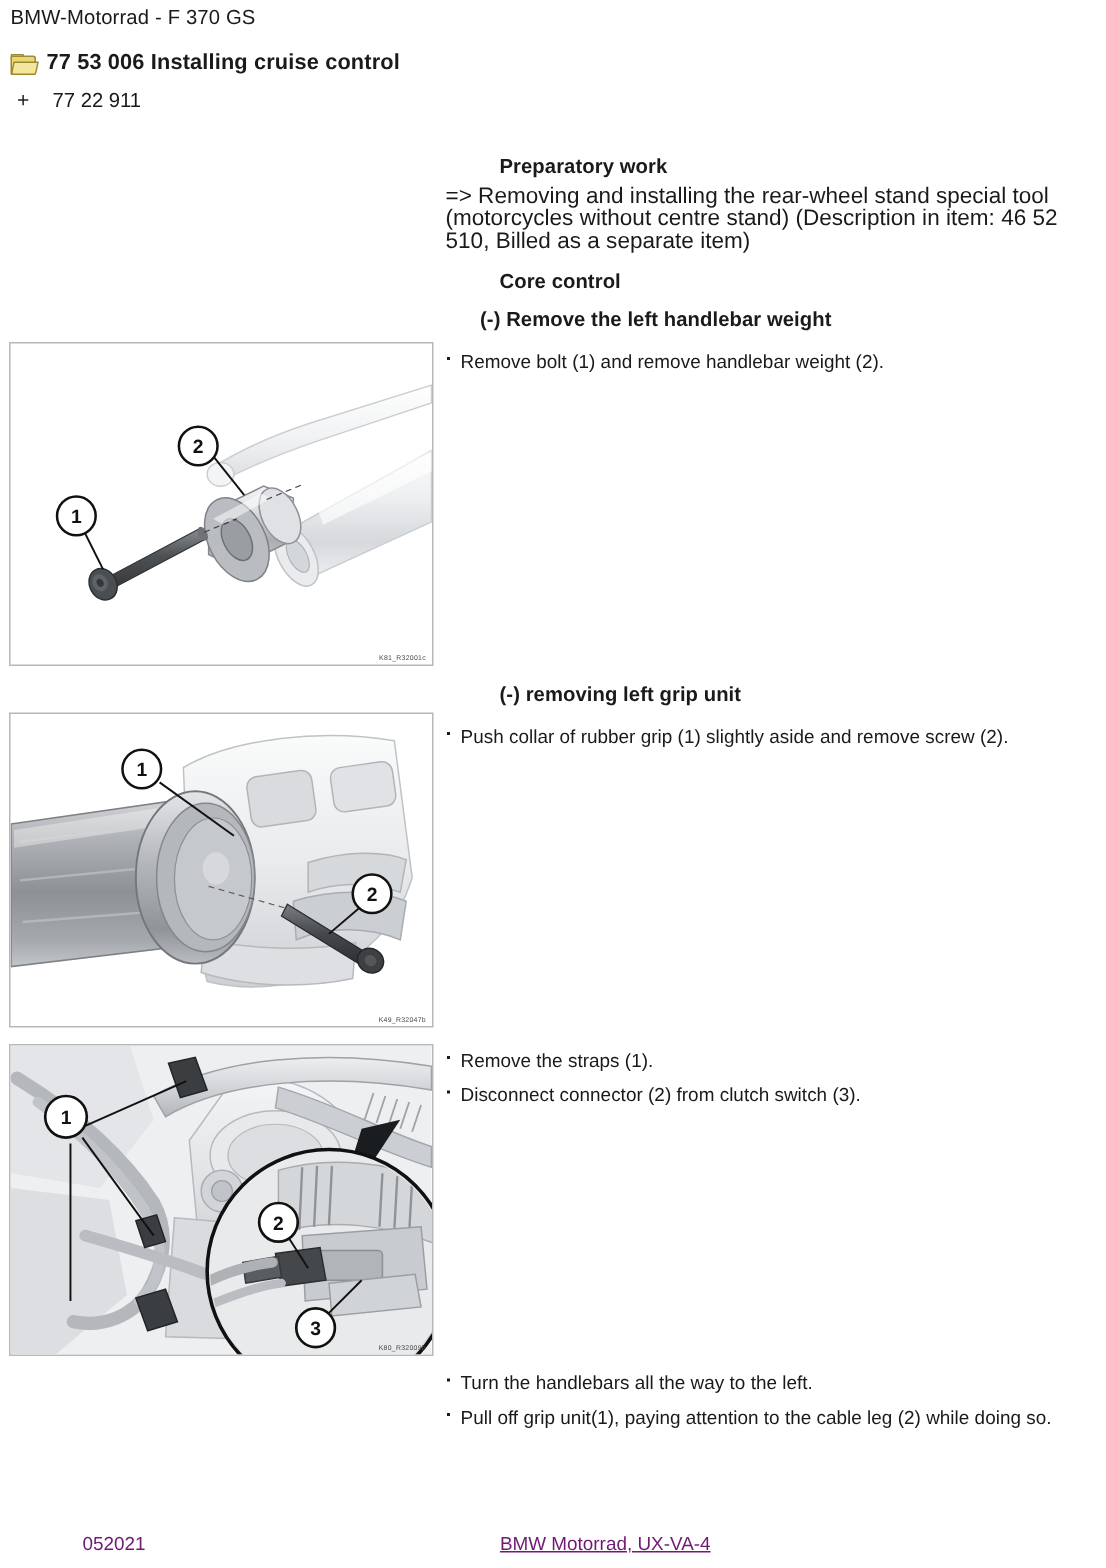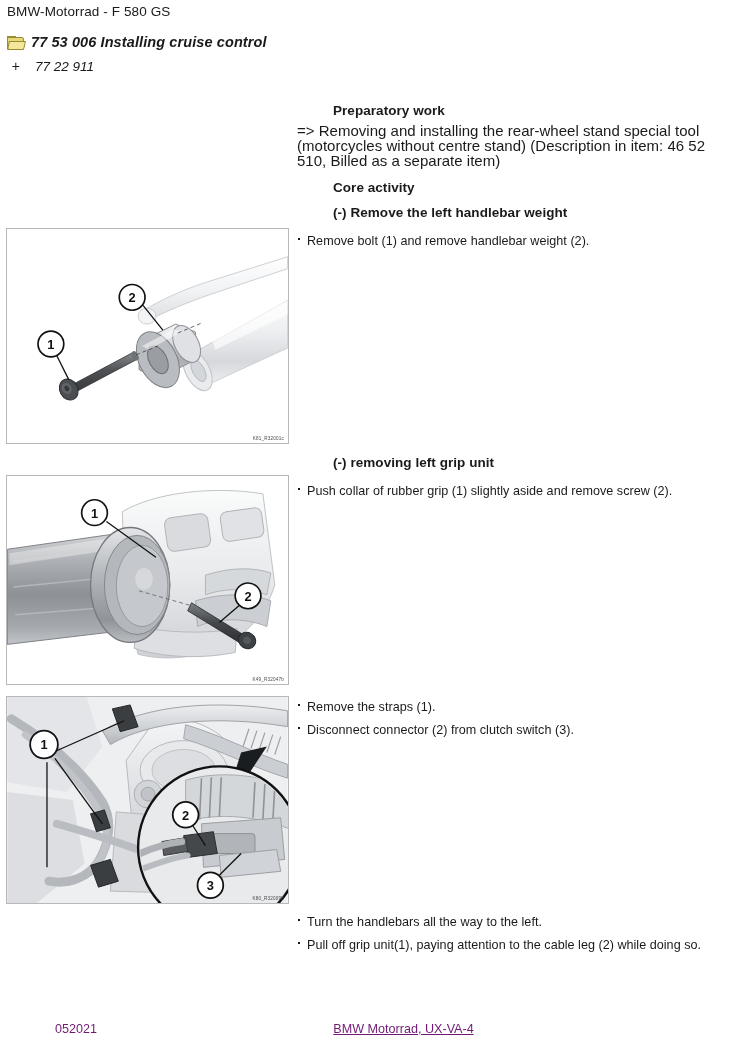--- a/index.html
+++ b/index.html
@@ -24,21 +24,20 @@
     font-size: 13.5px;
     color: #1a1a1a;
     letter-spacing: 0.1px;
   }
   .nav-row {
     position: absolute;
     left: 7px;
     display: flex;
     align-items: center;
     gap: 7px;
-    font-style: italic;
   }
   .nav-row.level-1 { top: 34px; }
   .nav-row.level-2 { top: 58px; }
 
   .folder-icon {
     width: 17px;
     height: 13px;
     position: relative;
     flex: 0 0 auto;
   }
@@ -113,21 +112,21 @@
     top: 4px;
     width: 2.4px;
     height: 2.4px;
     background: #1a1a1a;
   }
 
   
   #prep-title   { position:absolute; left:297px; top:103px; }
   #prep-body    { position:absolute; left:297px; top:123px; width:436px; }
   #core-title   { position:absolute; left:297px; top:180px; }
-  #step1-title  { position:absolute; left:297px; top:205px; }
+  #step1-title  { position:absolute; left:284px; top:205px; }
   #step1-bullet { position:absolute; left:297px; top:234px; width:436px; }
   #step2-title  { position:absolute; left:297px; top:455px; }
   #step2-bullet { position:absolute; left:297px; top:484px; width:436px; }
   #step3-b1     { position:absolute; left:297px; top:700px; width:436px; }
   #step3-b2     { position:absolute; left:297px; top:723px; width:436px; }
   #step4-b1     { position:absolute; left:297px; top:915px; width:436px; }
   #step4-b2     { position:absolute; left:297px; top:938px; width:436px; }
 
   
   .figure {
@@ -174,40 +173,40 @@
     color: #701a75;
     margin-left: 48px;
   }
   .footer .f-left   { position:absolute; left:7px;  top:0; }
   .footer .f-center { position:absolute; left:0; top:0; width:711px; text-align:center;text-decoration:underline; }
   .footer .f-right  { position:absolute; right:8px; top:0; }
 </style>
 </head>
 <body>
 
-<div class="doc-header">BMW-Motorrad - F 580 GS</div>
+<div class="doc-header">BMW-Motorrad - F 370 GS</div>
 
 <div class="nav-row level-1">
   <span class="folder-icon">
     <span class="f-tab"></span>
     <span class="f-back"></span>
     <span class="f-front"></span>
   </span>
   <span class="nav-title">77 53 006 Installing cruise control</span>
 </div>
 
 <div class="nav-row level-2">
   <span class="plus-glyph">+</span>
   <span class="nav-sub">77 22 911</span>
 </div>
 
 <div id="prep-title" class="sec-head">Preparatory work</div>
 <div id="prep-body" class="body-par">=&gt; Removing and installing the rear-wheel stand special tool (motorcycles without centre stand) (Description in item: 46 52 510, Billed as a separate item)</div>
 
-<div id="core-title" class="sec-head">Core activity</div>
+<div id="core-title" class="sec-head">Core control</div>
 
 <div id="step1-title" class="sec-head">(-) Remove the left handlebar weight</div>
 <div id="step1-bullet" class="bullet-line">Remove bolt (1) and remove handlebar weight (2).</div>
 
 <div id="step2-title" class="sec-head">(-) removing left grip unit</div>
 <div id="step2-bullet" class="bullet-line">Push collar of rubber grip (1) slightly aside and remove screw (2).</div>
 
 <div id="step3-b1" class="bullet-line">Remove the straps (1).</div>
 <div id="step3-b2" class="bullet-line">Disconnect connector (2) from clutch switch (3).</div>
 

